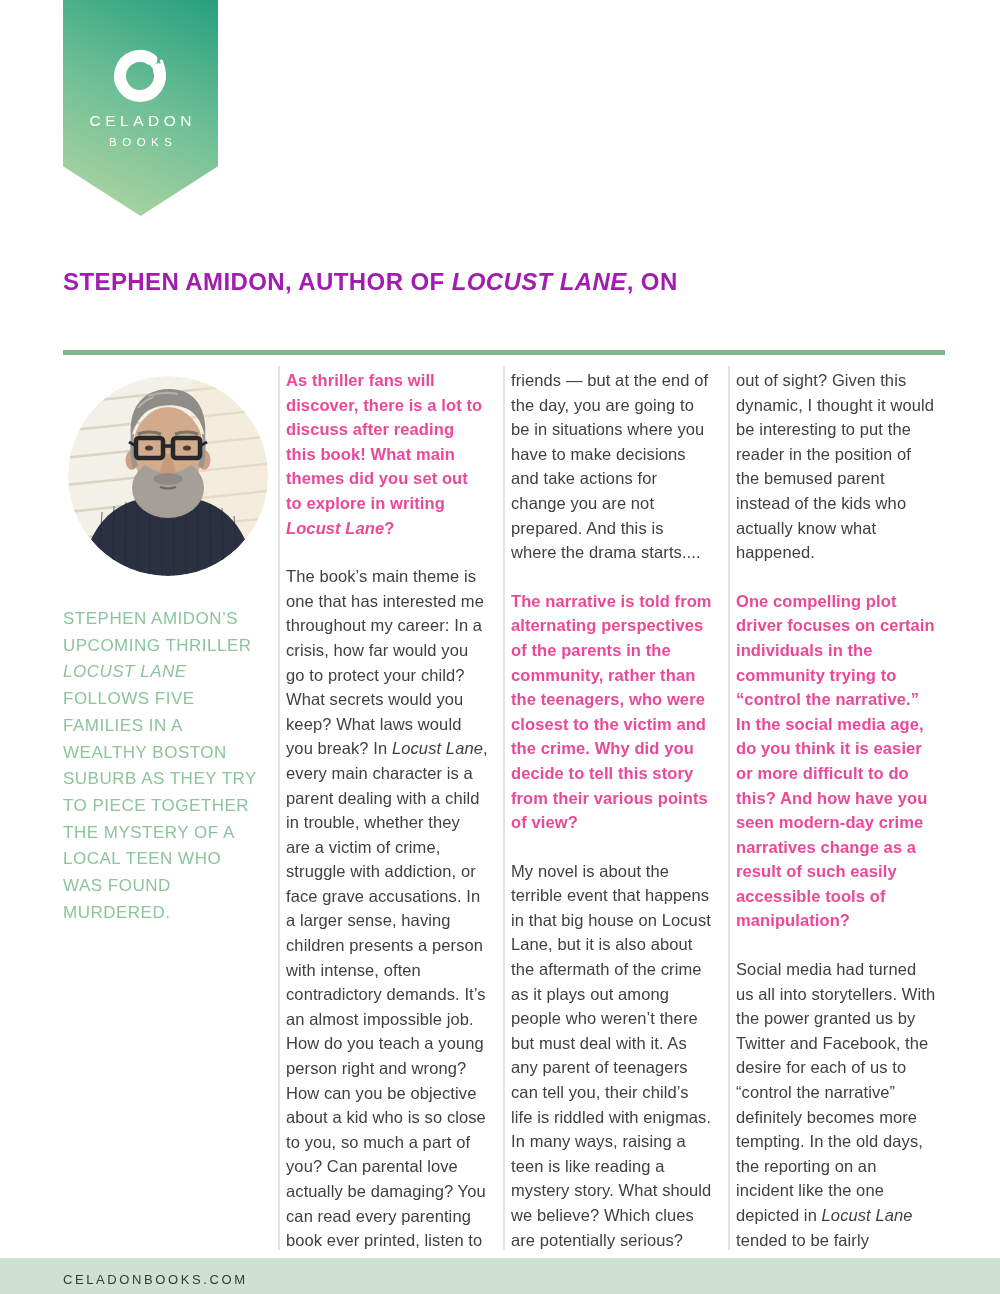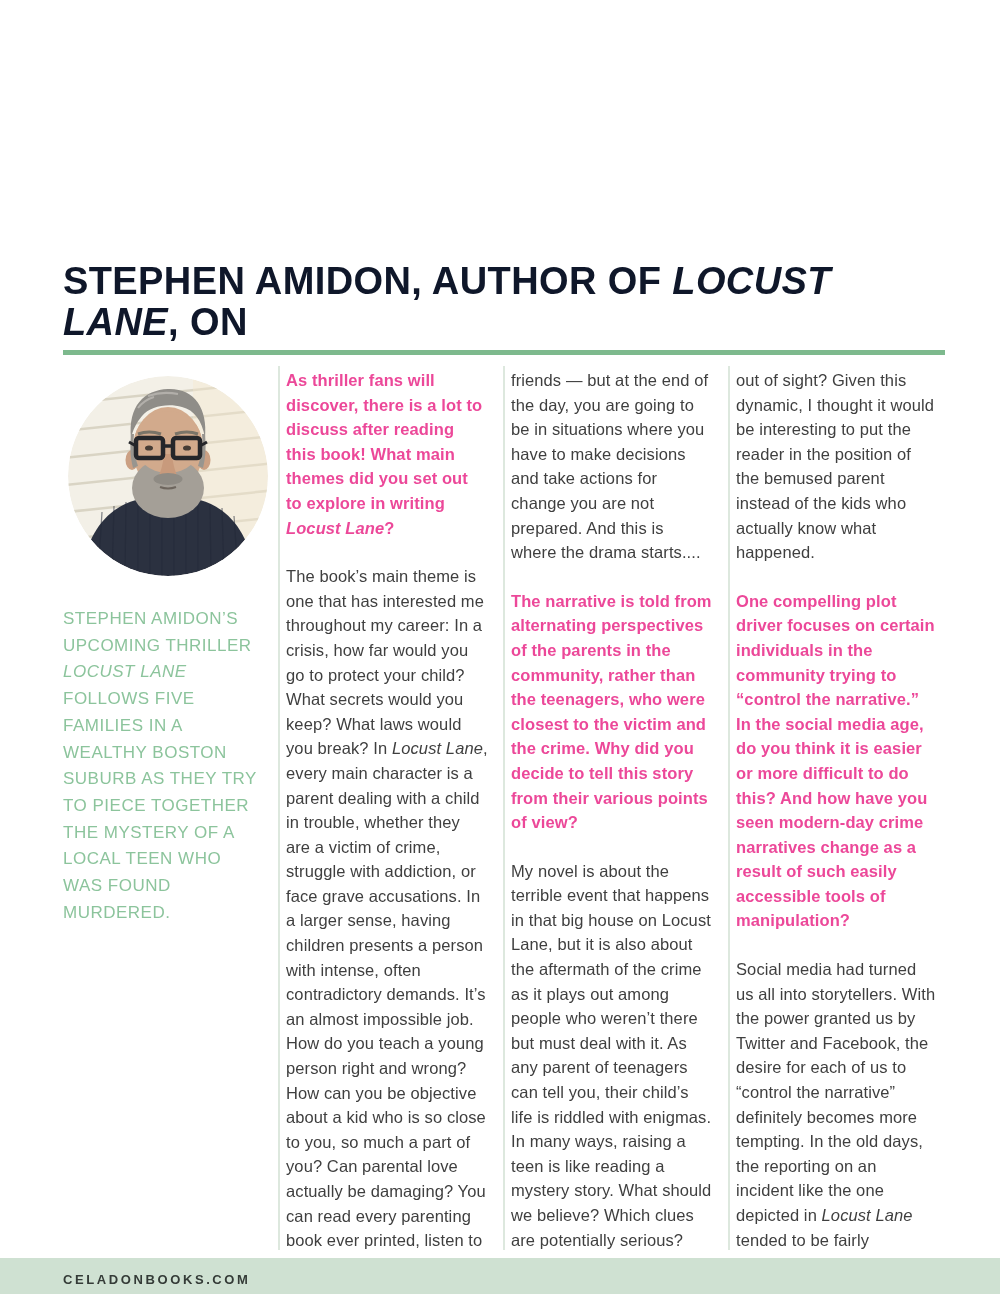--- a/index.html
+++ b/index.html
@@ -10,22 +10,22 @@
   .pennant{position:absolute;left:63px;top:0;width:155px;height:216px;
            background:linear-gradient(205deg,#26a07e 0%,#6fbf96 48%,#b6d8a3 100%);
            clip-path:polygon(0 0,100% 0,100% 77%,50% 100%,0 77%);}
   .logo-svg{position:absolute;left:50%;top:44px;transform:translateX(-50%);}
   .brand-name{position:absolute;left:0;top:112px;width:100%;text-align:center;color:#fff;
               font-size:15.5px;letter-spacing:4.5px;text-indent:4.5px;font-weight:400;}
   .brand-sub{position:absolute;left:0;top:136px;width:100%;text-align:center;color:#fff;
              font-size:11.5px;letter-spacing:5.5px;text-indent:5.5px;font-weight:400;}
 
   
-  .title{position:absolute;left:63px;top:261px;width:890px;color:#0f172a;font-weight:700;
-         font-size:38px;line-height:41px;letter-spacing:.4px;}
+  .title{position:absolute;left:63px;top:261px;width:890px;color:#a21caf;font-weight:700;
+         font-size:24px;line-height:41px;letter-spacing:.4px;}
   .title i{font-style:italic;}
   .rule{position:absolute;left:63px;top:350px;width:882px;height:5px;background:#7db98d;}
 
   
   .photo{position:absolute;left:68px;top:376px;width:200px;height:200px;border-radius:50%;
          overflow:hidden;}
   .caption{position:absolute;left:63px;top:606px;width:195px;color:#8cc49c;font-size:17px;
            line-height:26.7px;letter-spacing:.5px;font-weight:400;}
   .caption i{font-style:italic;}
 
@@ -35,27 +35,36 @@
   .col{position:absolute;top:368px;width:202px;color:#3f3f3f;font-size:16.5px;
        line-height:24.6px;letter-spacing:.1px;}
   .col1{left:286px;} .col2{left:511px;} .col3{left:736px;}
   .col p{margin:0 0 24px 0;}
   .col p.q{font-weight:700;color:#ec4899;}
   .col i{font-style:italic;}
 
   
   .footer{position:absolute;left:0;top:1258px;width:1000px;height:36px;background:#cfe1d2;}
   .footer-url{position:absolute;left:63px;top:14px;font-size:13px;letter-spacing:2.6px;
-              font-weight:700;color:#343b37;}
+              font-weight:400;color:#343b37;}
 </style>
 </head>
 <body>
 
 <div class="page">
 
+  <div class="pennant">
+    <svg class="logo-svg" width="62" height="62" viewBox="0 0 62 62">
+      <path d="M 48.8 25.2 A 20 20 0 1 1 41.5 15.6" fill="none" stroke="#ffffff" stroke-width="12" stroke-linecap="round"></path>
+      <path d="M 49.9 46 Q 57.5 31 51.5 17" fill="none" stroke="#ffffff" stroke-width="3" stroke-linecap="round"></path>
+      <path d="M 42 21 L 45.5 25.5" stroke="#ffffff" stroke-width="3.2" stroke-linecap="round"></path>
+    </svg>
+    <div class="brand-name">CELADON</div>
+    <div class="brand-sub">BOOKS</div>
+  </div>
 
   <div class="title">
       <div>STEPHEN AMIDON, AUTHOR OF <i>LOCUST LANE</i>, ON</div>
     </div>
   <div class="rule"></div>
 
   <div class="photo">
     <svg width="200" height="200" viewBox="0 0 200 200">
       <defs>
           <clipPath id="cc">

